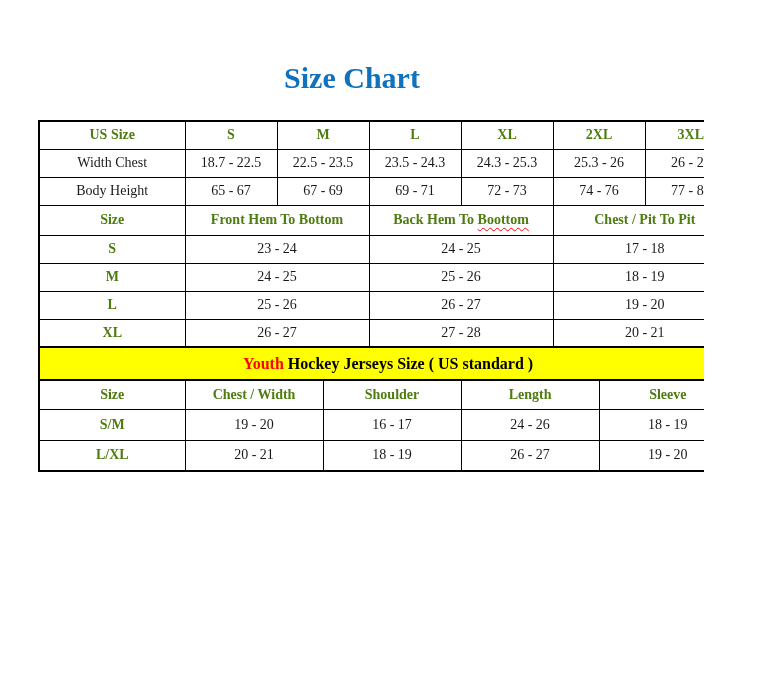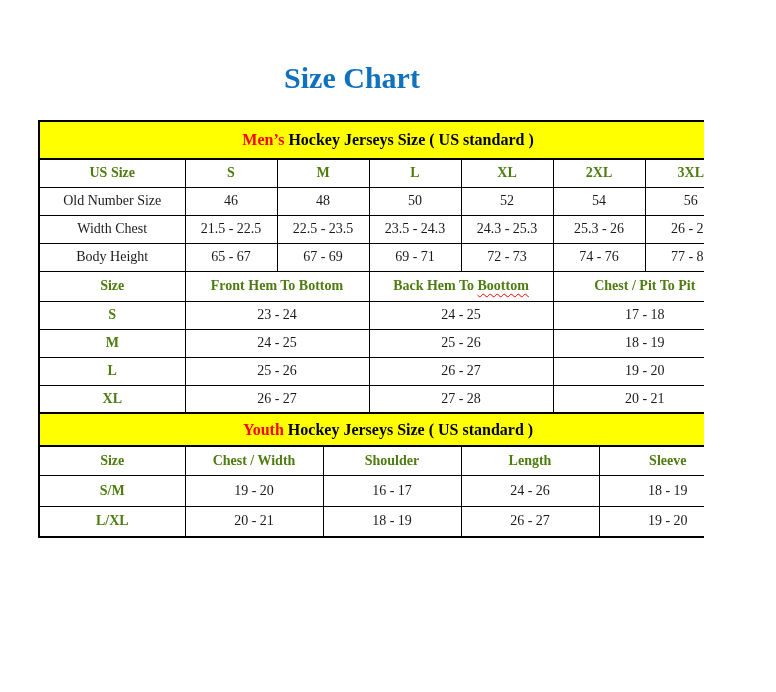--- a/index.html
+++ b/index.html
@@ -58,50 +58,36 @@
         <col class="c-unit">
         <col class="c-unit">
       <col class="c-unit">
         <col class="c-unit">
         <col class="c-unit">
         <col class="c-unit">
         <col class="c-unit">
     </colgroup>
     <tbody>
 
-      <tr class="band h38">
-        <td colspan="13">
-          <span class="hl">Men’s</span><span> Hockey Jerseys Size ( US standard )</span>
-        </td>
-      </tr>
 
       <tr class="h28">
         <th>US Size</th>
         <th colspan="2">S</th>
         <th colspan="2">M</th>
         <th colspan="2">L</th>
         <th colspan="2">XL</th>
         <th colspan="2">2XL</th>
         <th colspan="2">3XL</th>
       </tr>
 
 
-      <tr class="h28">
-        <td class="rowlabel">Old Number Size</td>
-        <td class="val" colspan="2">46</td>
-        <td class="val" colspan="2">48</td>
-        <td class="val" colspan="2">50</td>
-        <td class="val" colspan="2">52</td>
-        <td class="val" colspan="2">54</td>
-        <td class="val" colspan="2">56</td>
-      </tr>
 
       <tr class="h28">
         <td class="rowlabel">Width Chest</td>
-        <td class="val" colspan="2">21.5 - 22.5</td>
+        <td class="val" colspan="2">18.7 - 22.5</td>
         <td class="val" colspan="2">22.5 - 23.5</td>
         <td class="val" colspan="2">23.5 - 24.3</td>
         <td class="val" colspan="2">24.3 - 25.3</td>
         <td class="val" colspan="2">25.3 - 26</td>
         <td class="val" colspan="2">26 - 27</td>
       </tr>
 
 
       <tr class="h28">
         <td class="rowlabel">Body Height</td>

